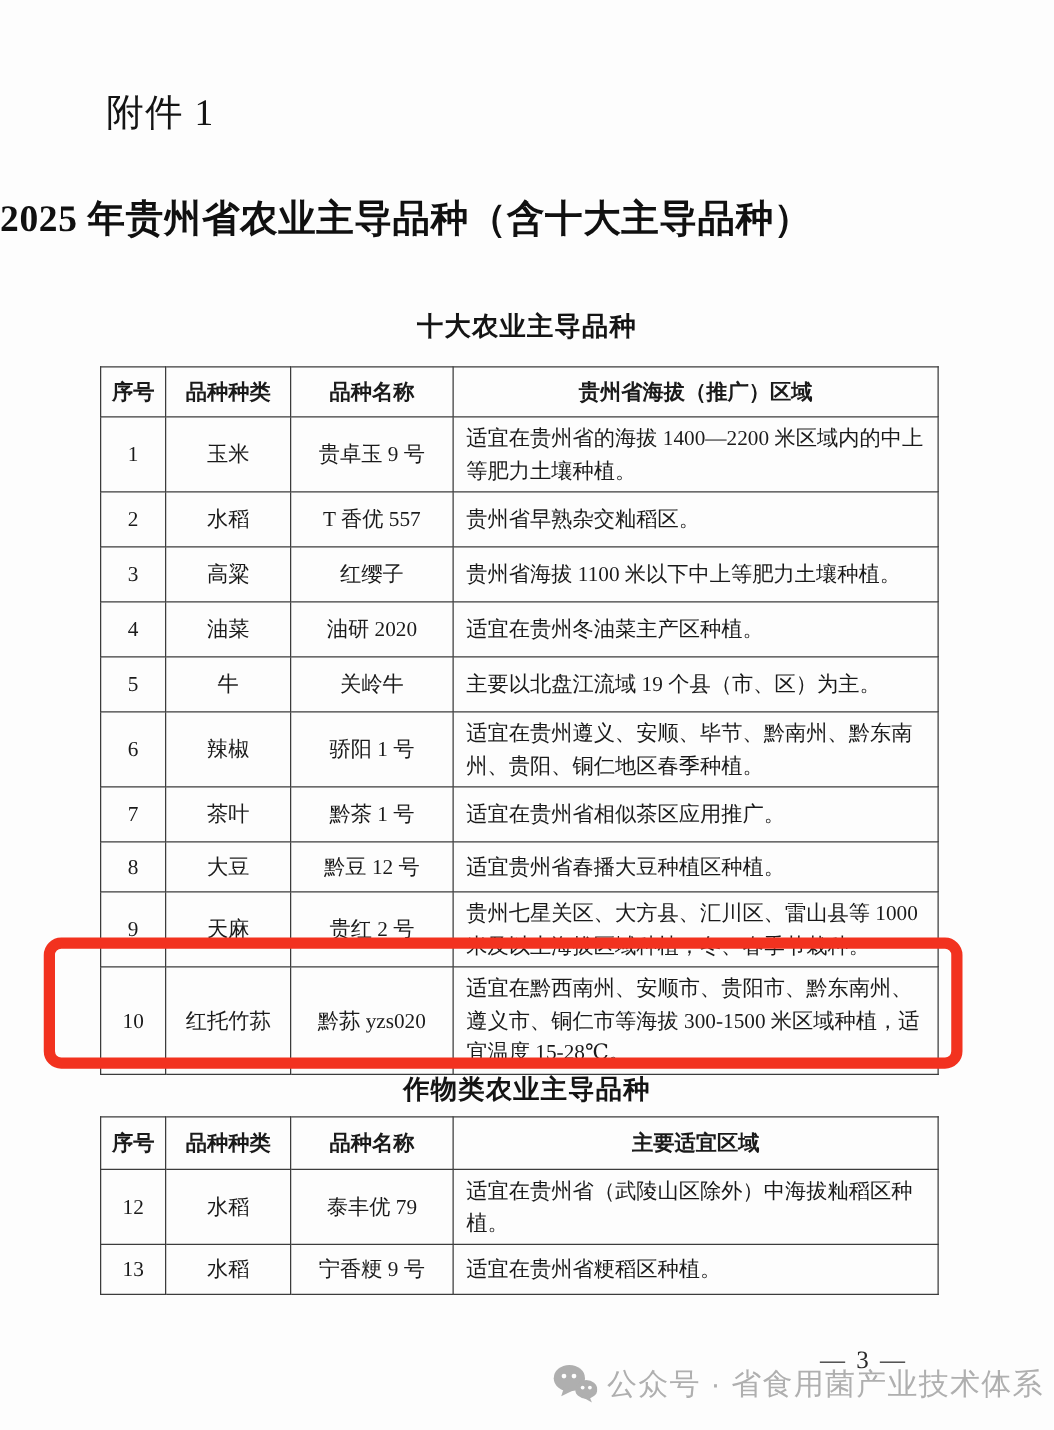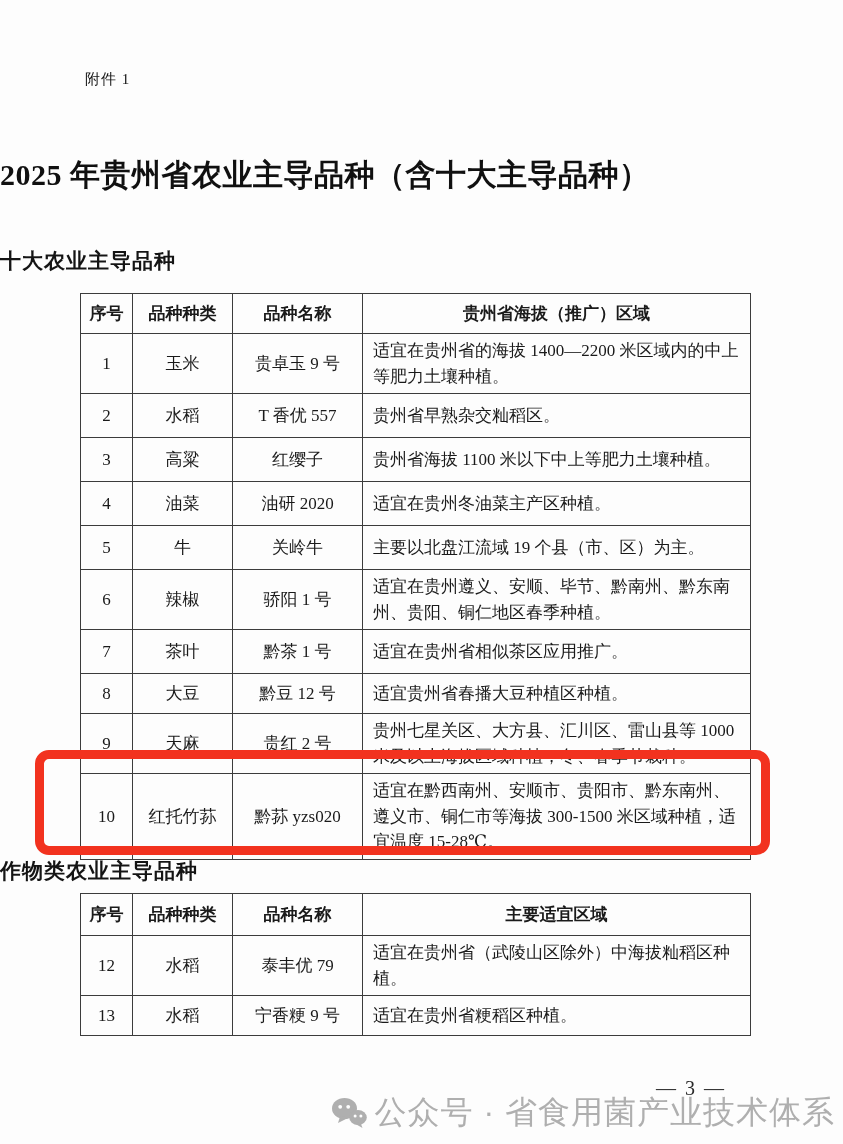--- a/index.html
+++ b/index.html
@@ -11,30 +11,31 @@
     position: relative;
     overflow: hidden;
   }
   #doc {
     position: relative;
     width: 843px; height: 1144px;
     background: #fdfdfd;
   }
   .attachment {
     position: absolute; left: 85px; top: 70px;
-    font-size: 15px; letter-spacing: 1px; color: #141414;
+    font-size: 30px; letter-spacing: 1px; color: #141414;
   }
   .main-title {
     position: absolute; left: 0; top: 155px; width: 100%;
     text-align: left;
     font-size: 30px; font-weight: bold; color: #101010;
     letter-spacing: 0.5px;
   }
   .section-title {
     position: absolute; left: 0; width: 100%;
+    text-align: center;
     font-family: "Liberation Sans", "DejaVu Sans", sans-serif;
     font-size: 21px; font-weight: 600; color: #141414;
     letter-spacing: 1px;
   }
   .sec1 { top: 247px; }
   .sec2 { top: 857px; }
   table.doc-table {
     position: absolute; left: 80px;
     width: 670px;
     border-collapse: collapse;
@@ -70,21 +71,21 @@
   .page-number {
     position: absolute; left: 656px; top: 1077px;
     font-size: 20px; color: #2a2a2a; letter-spacing: 2px;
     z-index: 3;
   }
   .watermark {
     position: absolute; right: 8px; top: 1091px;
     display: flex; align-items: center; gap: 8px;
     color: #a9a9a9; opacity: 0.92;
     font-family: "Liberation Sans", "DejaVu Sans", sans-serif;
-    font-size: 32px; letter-spacing: 1px;
+    font-size: 24px; letter-spacing: 1px;
     z-index: 2;
   }
   .watermark svg { display: block; }
 </style>
 </head>
 <body>
 
 <div id="doc">
 
   <div class="attachment">附件 1</div>

